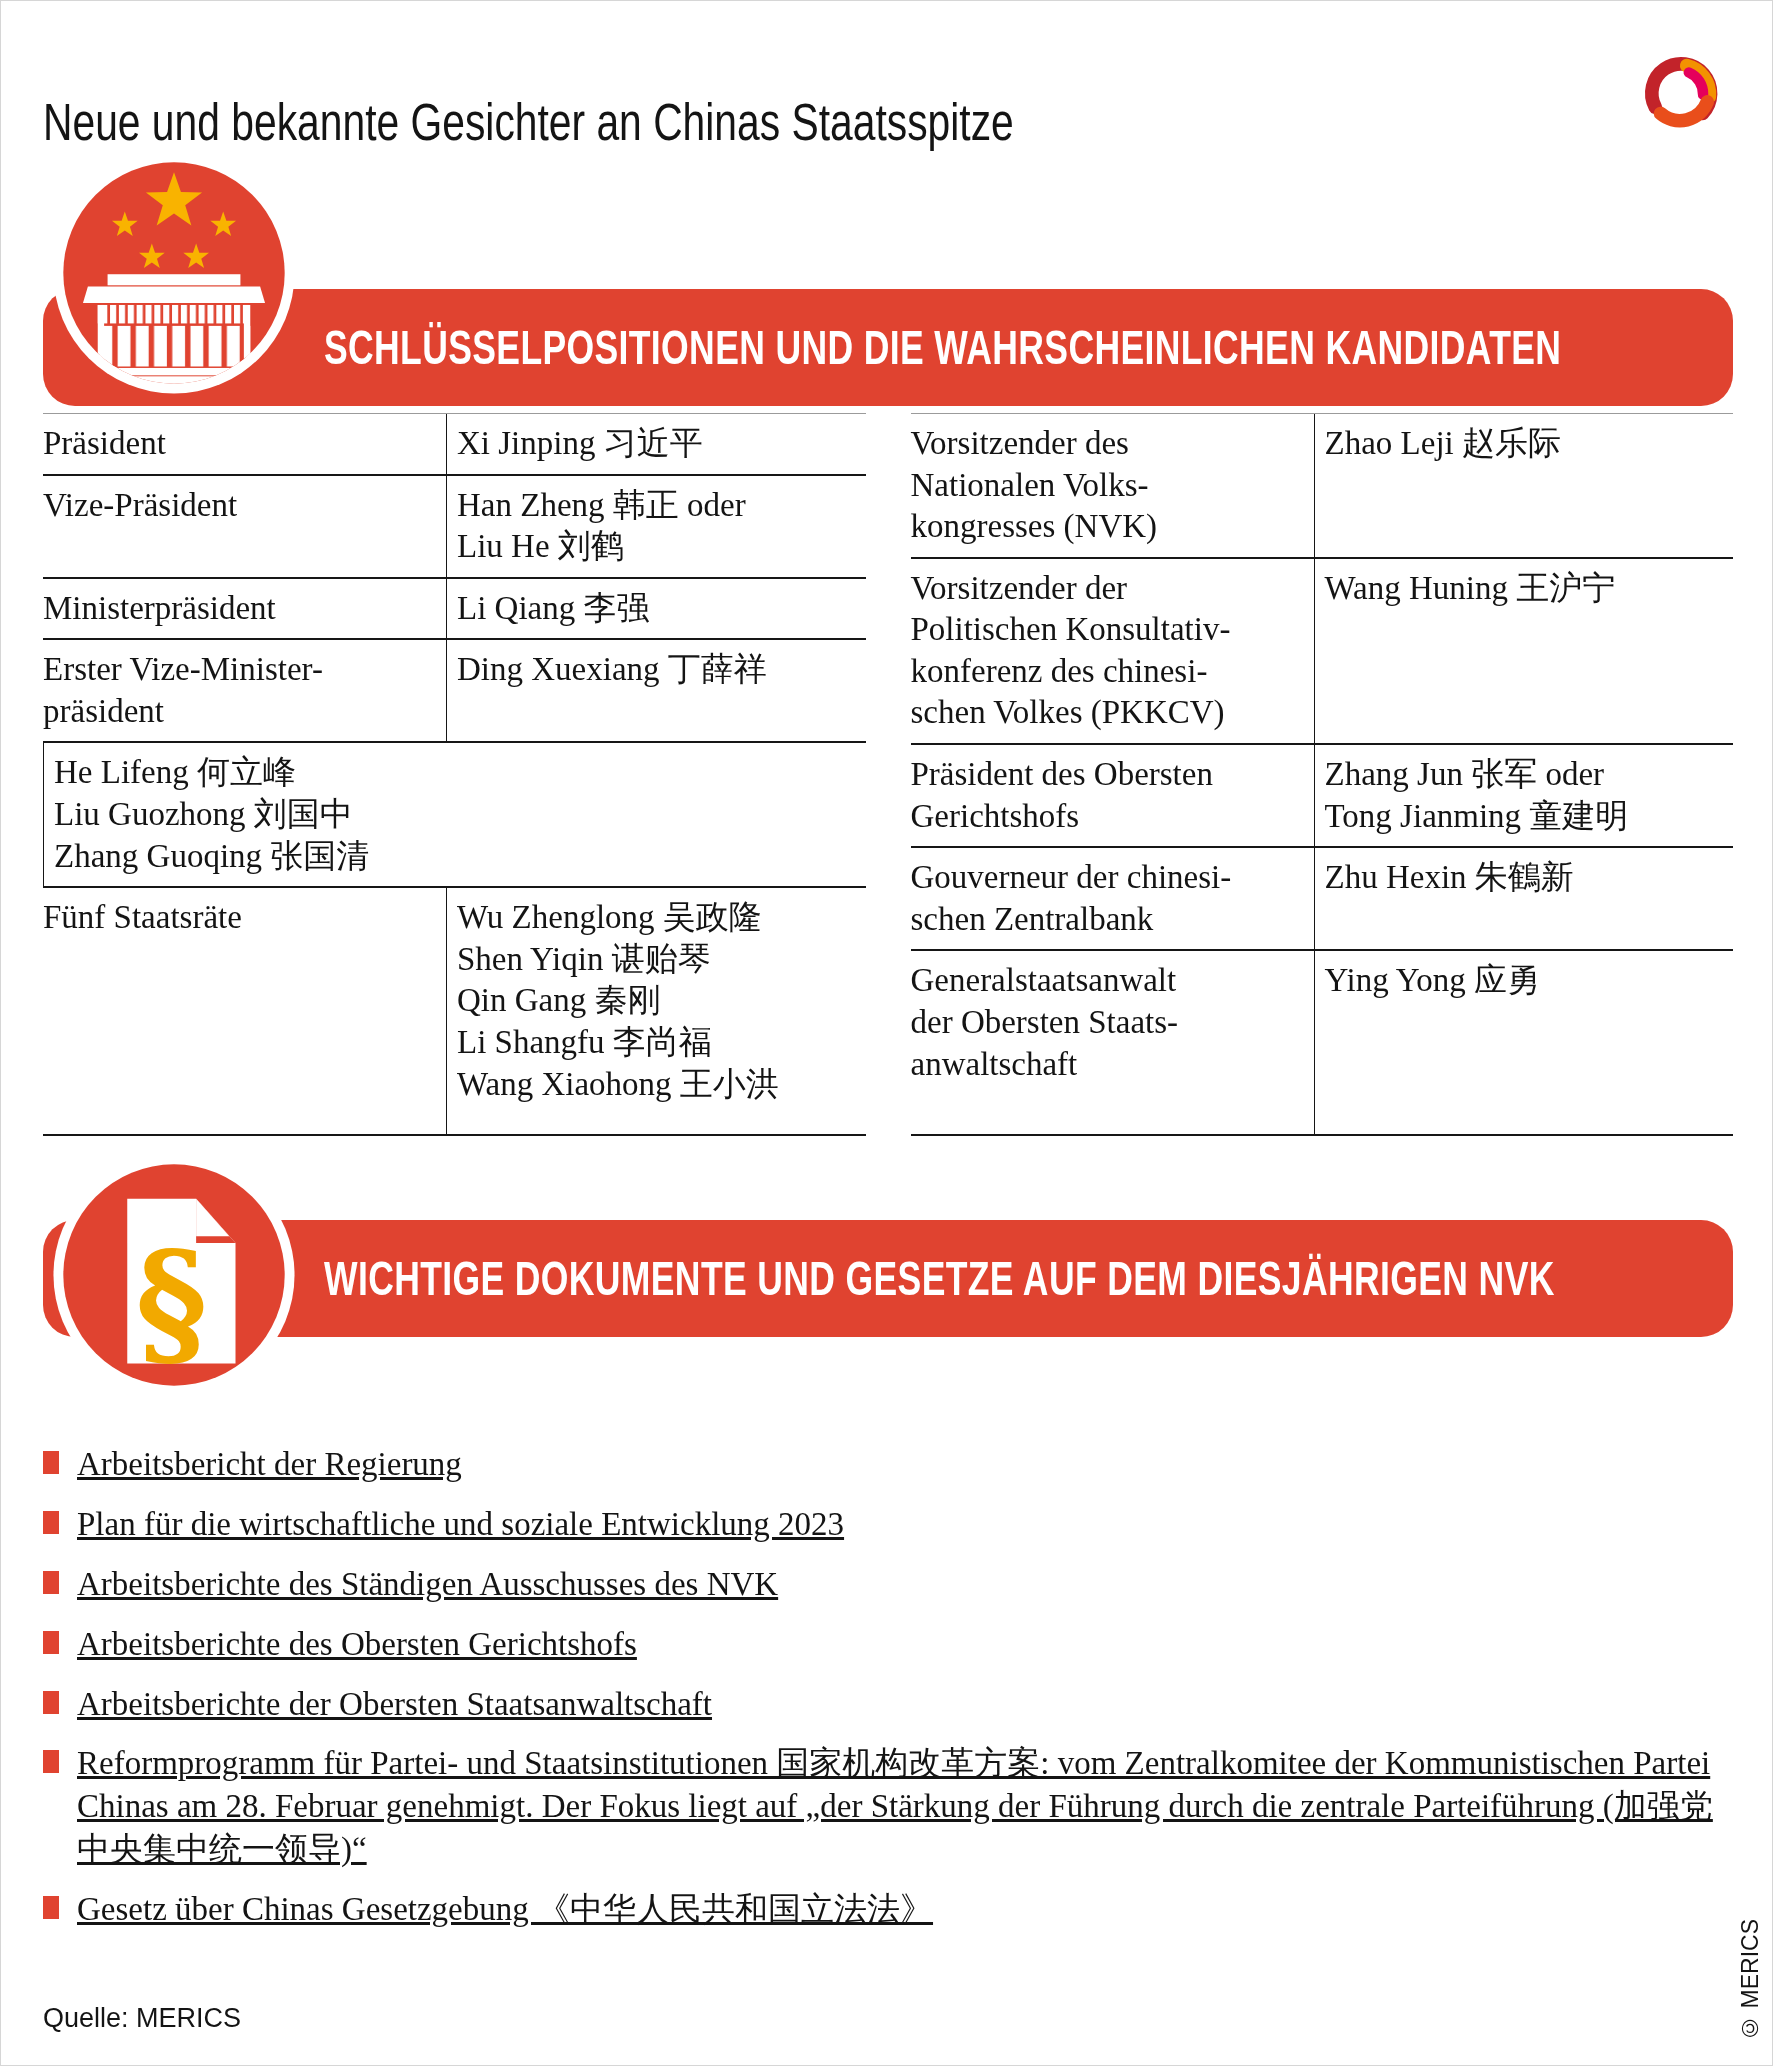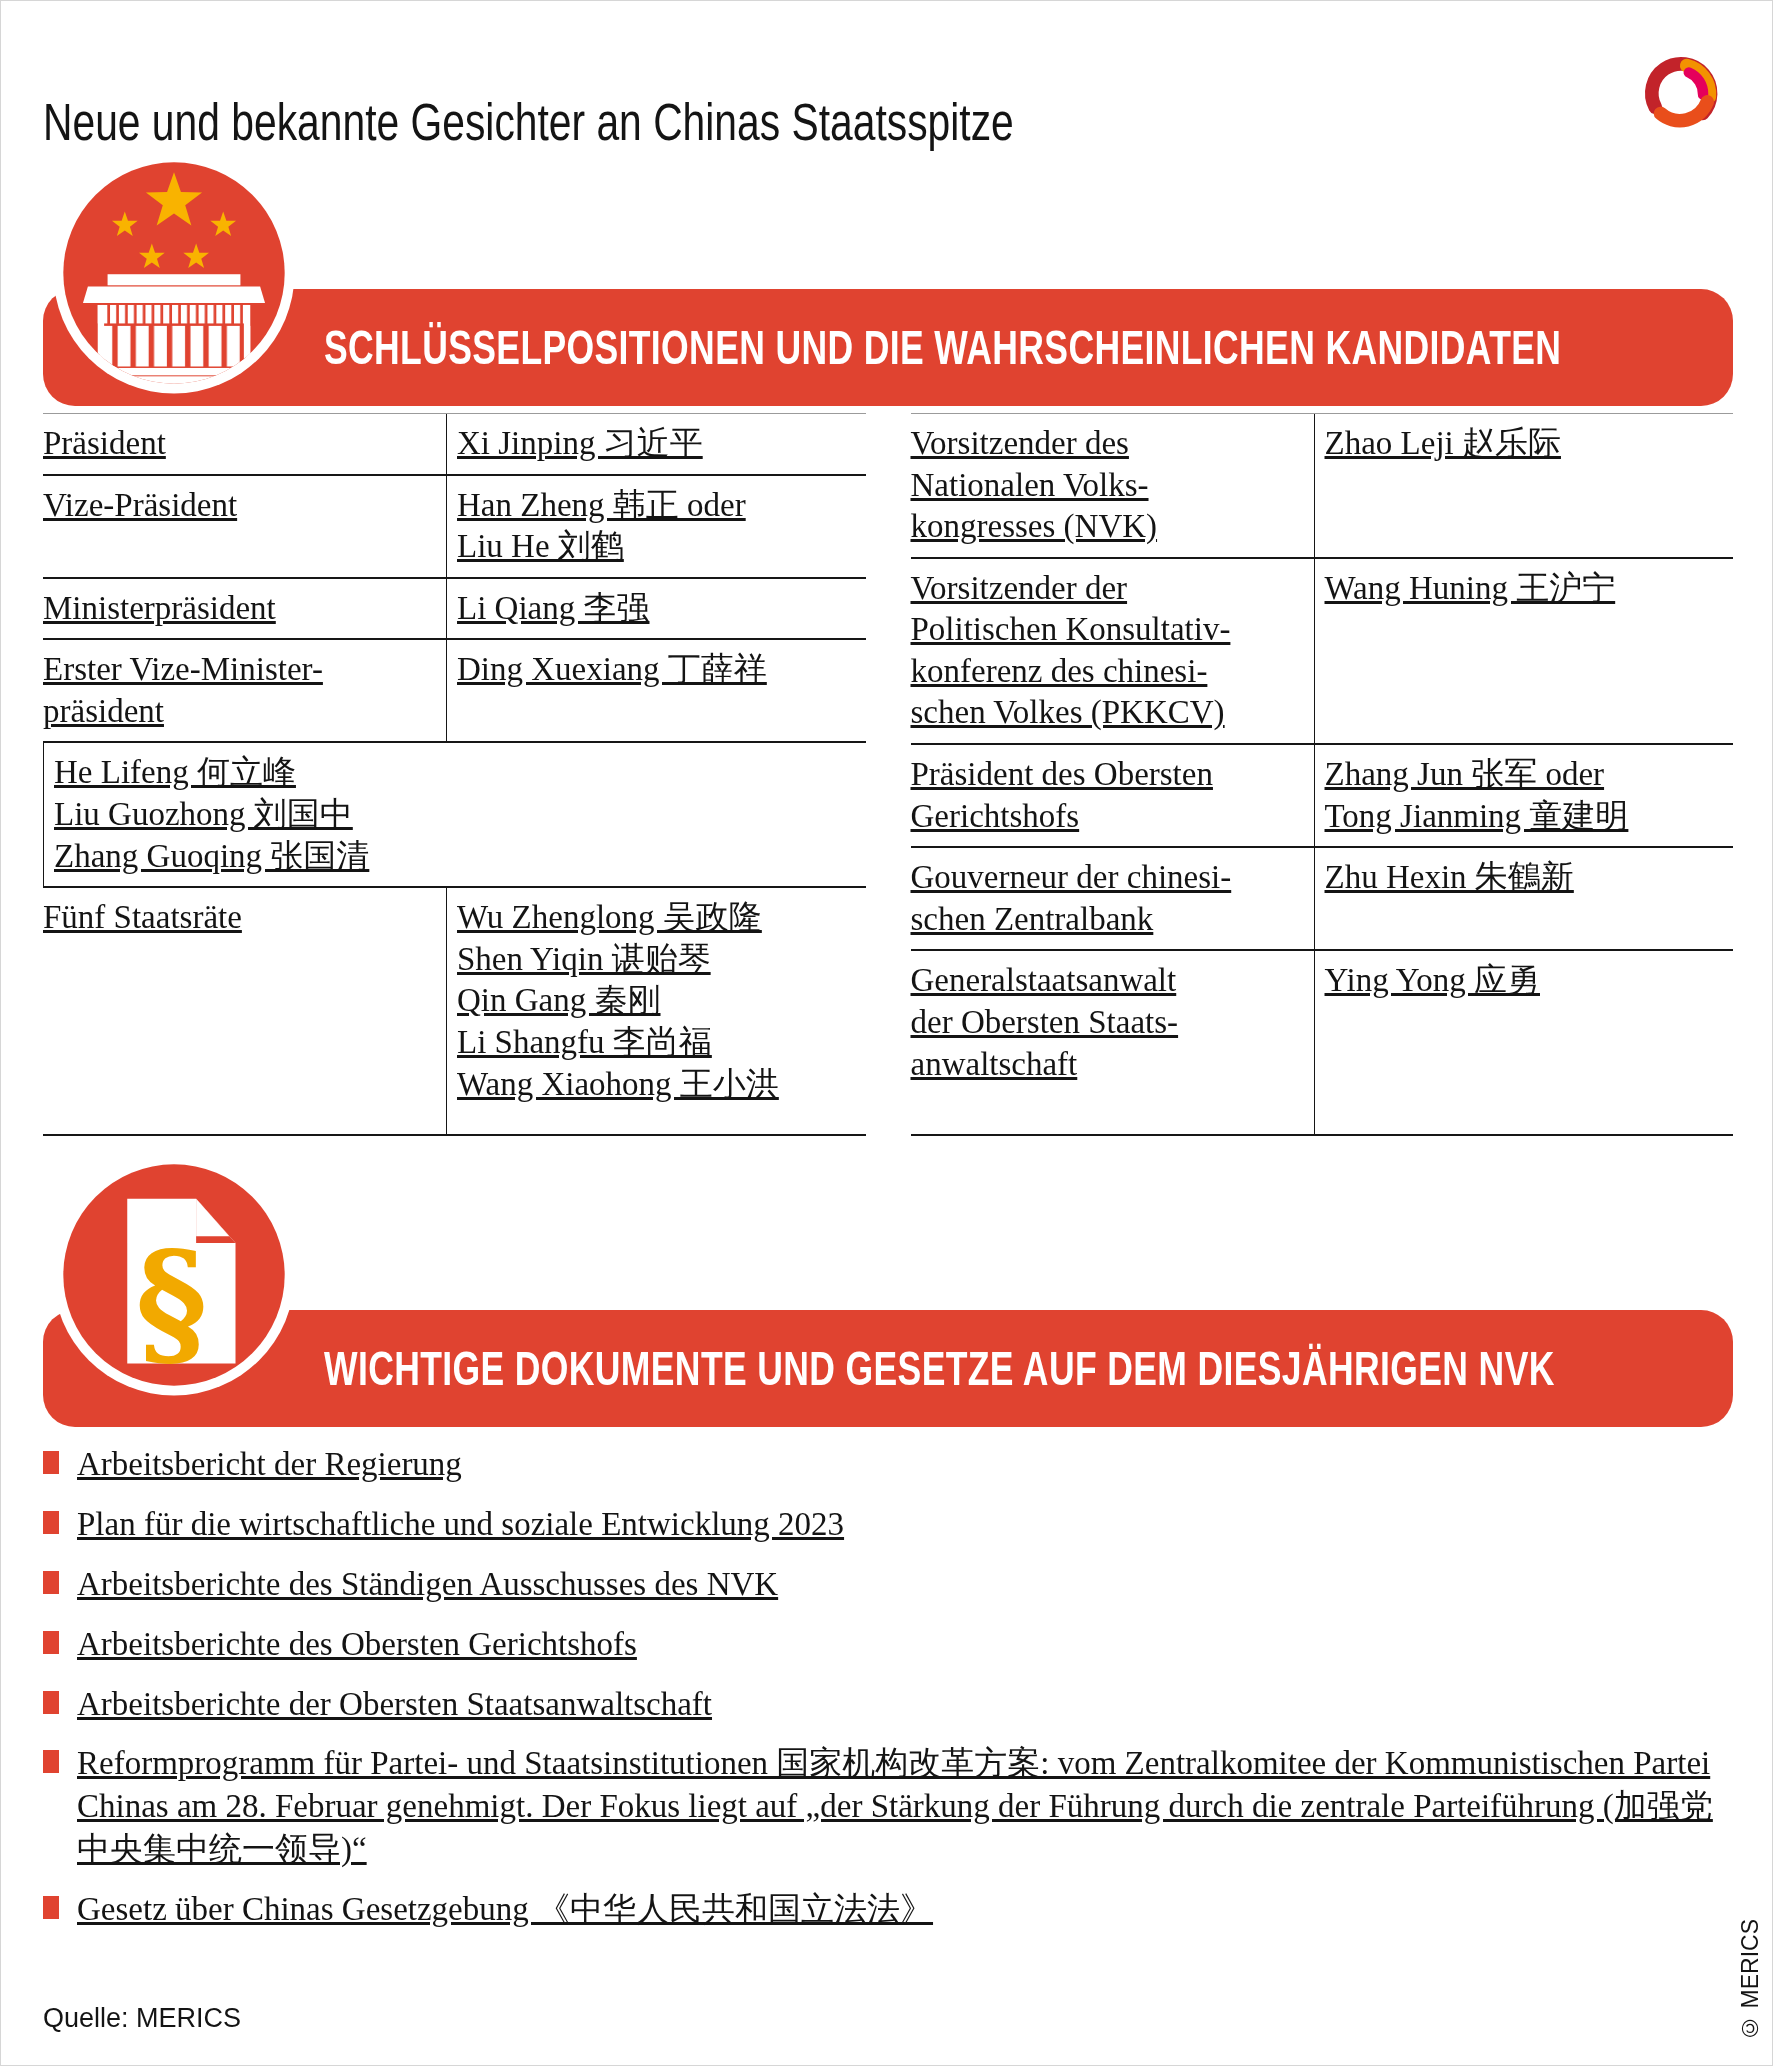--- a/index.html
+++ b/index.html
@@ -12,31 +12,31 @@
 
   
   .title{position:absolute;left:42px;top:58px;font-size:51px;font-weight:500;letter-spacing:0;}
   .title .condense{transform:scaleX(.80);}
   .logo{position:absolute;right:39px;top:40px;width:105px;height:105px;}
 
   
   .banner{position:absolute;left:42px;width:1690px;height:117px;background:#E04330;
           display:flex;align-items:center;padding-left:281px;box-sizing:border-box;border-radius:32px;}
   .banner1{top:288px;}
-  .banner2{top:1309px;}
+  .banner2{top:1219px;}
   .banner .condense{color:#fff;font-size:48px;font-weight:700;transform:scaleX(.74);letter-spacing:0.5px;}
 
   
   .bigicon{position:absolute;left:50px;width:246px;height:246px;}
   .icon1{top:149px;}
   .icon2{top:1151px;}
 
   
   .tables{position:absolute;left:42px;top:412px;width:1690px;height:723px;display:flex;gap:45px;
-          font-family:"Liberation Serif","DejaVu Serif",serif;font-size:33px;line-height:1.26;text-decoration:underline;}
+          font-family:"Liberation Serif","DejaVu Serif",serif;font-size:33px;line-height:1.26;}
   .tcol{flex:1;display:flex;flex-direction:column;border-top:1px solid #9b9b9b;border-bottom:2px solid #161616;box-sizing:border-box;}
   .trow{display:flex;border-bottom:2px solid #161616;padding:9px 0;}
   .trow:last-child{border-bottom:none;flex:1;}
   .cell{white-space:pre-line;}
   .cell.label{width:49%;padding-right:12px;box-sizing:border-box;}
   .cell.value{flex:1;border-left:1.5px solid #161616;padding-left:10px;margin:-9px 0;padding-top:9px;padding-bottom:9px;}
 
   
   .bullets{position:absolute;left:42px;top:1442px;width:1690px;list-style:none;margin:0;padding:0;
            font-family:"Liberation Serif","DejaVu Serif",serif;font-size:33px;line-height:1.3;}

